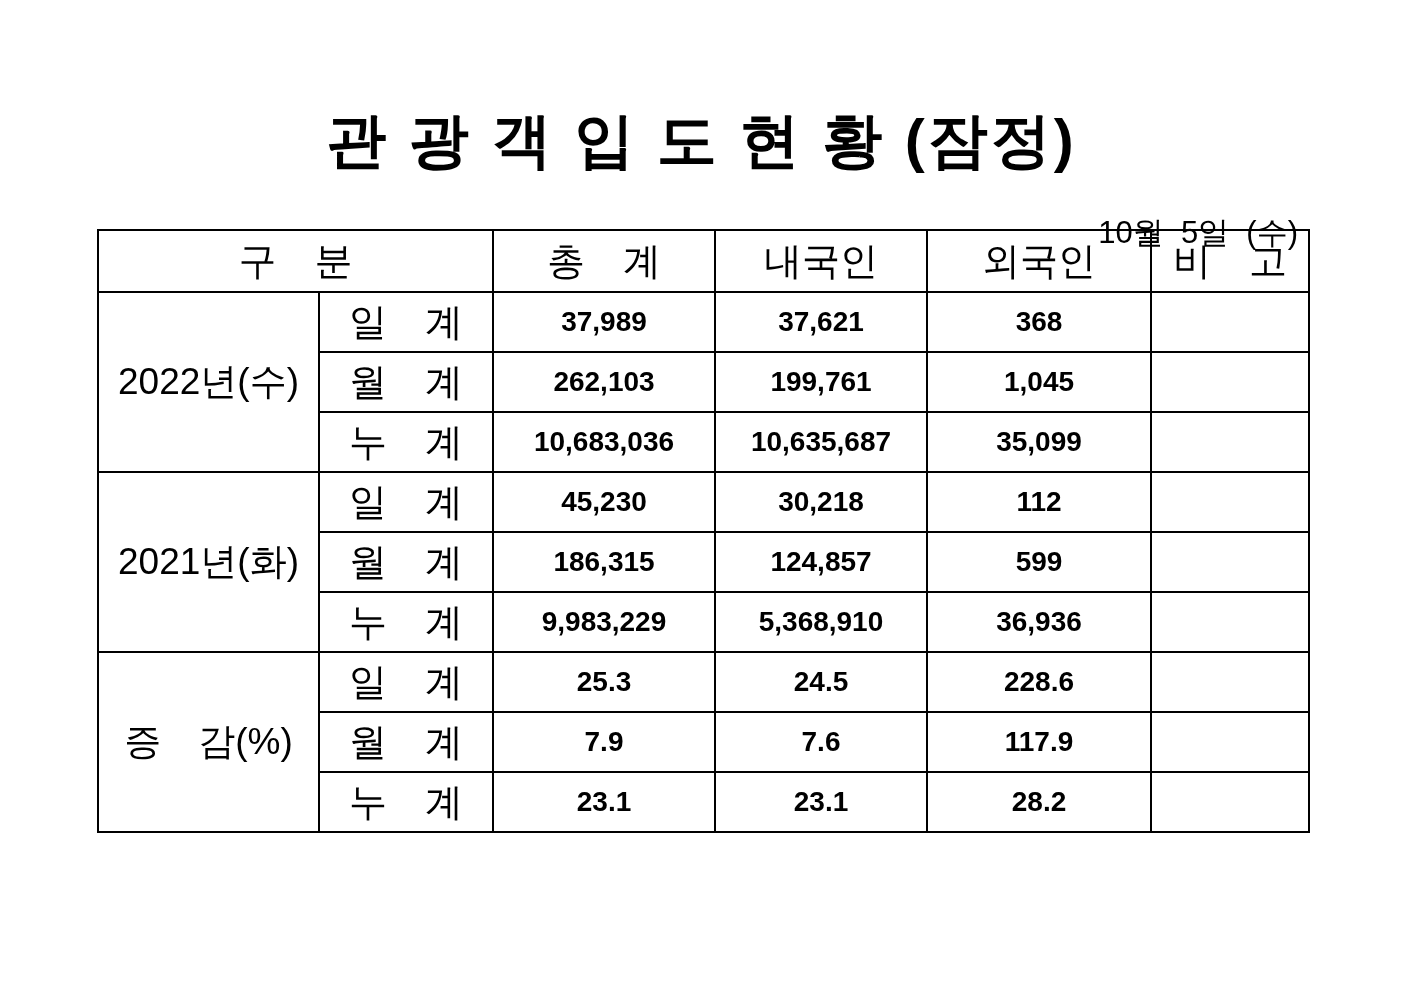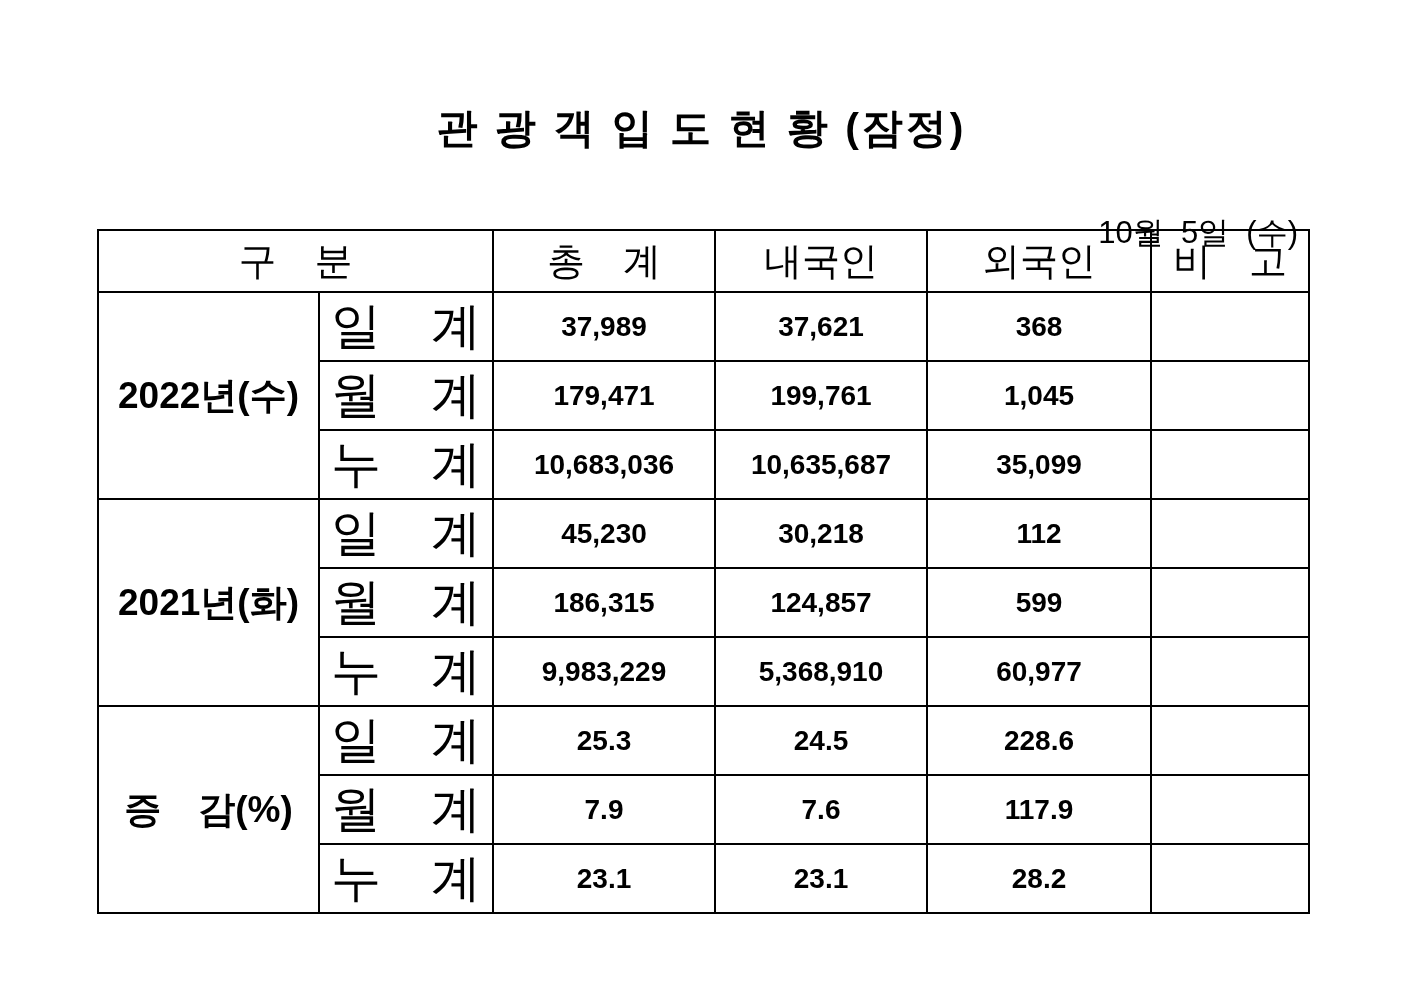--- a/index.html
+++ b/index.html
@@ -14,21 +14,21 @@
     font-family: "Liberation Sans", "DejaVu Sans", sans-serif;
     color: #000000;
     overflow: hidden;
   }
   .doc-title {
     position: absolute;
     top: 101px;
     left: 0;
     width: 100%;
     text-align: center;
-    font-size: 41px;
+    font-size: 60px;
     font-weight: 700;
     letter-spacing: 3px;
     white-space: pre;
   }
   .doc-date {
     position: absolute;
     top: 172px;
     right: 105px;
     font-size: 31px;
     white-space: pre;
@@ -47,22 +47,22 @@
   table.report td {
     border: 2px solid #000;
     text-align: center;
     vertical-align: middle;
     padding: 0;
     overflow: hidden;
   }
   tr.hdr-row   { height: 62px; }
   tr.data-row  { height: 60px; }
   .hdr      { font-size: 38px; font-weight: 400; white-space: pre; }
-  .year-cell{ font-size: 37px; font-weight: 700; white-space: pre; }
-  .row-label{ font-size: 50px; font-weight: 400; white-space: pre; }
+  .year-cell{ font-size: 37px; font-weight: 400; white-space: pre; }
+  .row-label{ font-size: 38px; font-weight: 400; white-space: pre; }
   .num      { font-size: 28px; font-weight: 700; border-radius: 29px; }
   .note-cell{ font-size: 28px; }
 </style>
 </head>
 <body>
 
 <div class="doc-title">관 광 객 입 도 현 황 (잠정)</div>
 <div class="doc-date">10월  5일  (수)</div>
 
 <table class="report">
@@ -88,21 +88,21 @@
     <tr class="data-row">
       <td class="year-cell" rowspan="3">2022년(수)</td>
       <td class="row-label">일　계</td>
       <td class="num">37,989</td>
       <td class="num">37,621</td>
       <td class="num">368</td>
       <td class="note-cell"></td>
     </tr>
     <tr class="data-row">
       <td class="row-label">월　계</td>
-      <td class="num">179,471</td>
+      <td class="num">262,103</td>
       <td class="num">199,761</td>
       <td class="num">1,045</td>
       <td class="note-cell"></td>
     </tr>
     <tr class="data-row">
       <td class="row-label">누　계</td>
       <td class="num">10,683,036</td>
       <td class="num">10,635,687</td>
       <td class="num">35,099</td>
       <td class="note-cell"></td>
@@ -120,21 +120,21 @@
       <td class="row-label">월　계</td>
       <td class="num">186,315</td>
       <td class="num">124,857</td>
       <td class="num">599</td>
       <td class="note-cell"></td>
     </tr>
     <tr class="data-row">
       <td class="row-label">누　계</td>
       <td class="num">9,983,229</td>
       <td class="num">5,368,910</td>
-      <td class="num">60,977</td>
+      <td class="num">36,936</td>
       <td class="note-cell"></td>
     </tr>
 
     <tr class="data-row">
       <td class="year-cell" rowspan="3">증　감(%)</td>
       <td class="row-label">일　계</td>
       <td class="num">25.3</td>
       <td class="num">24.5</td>
       <td class="num">228.6</td>
       <td class="note-cell"></td>

